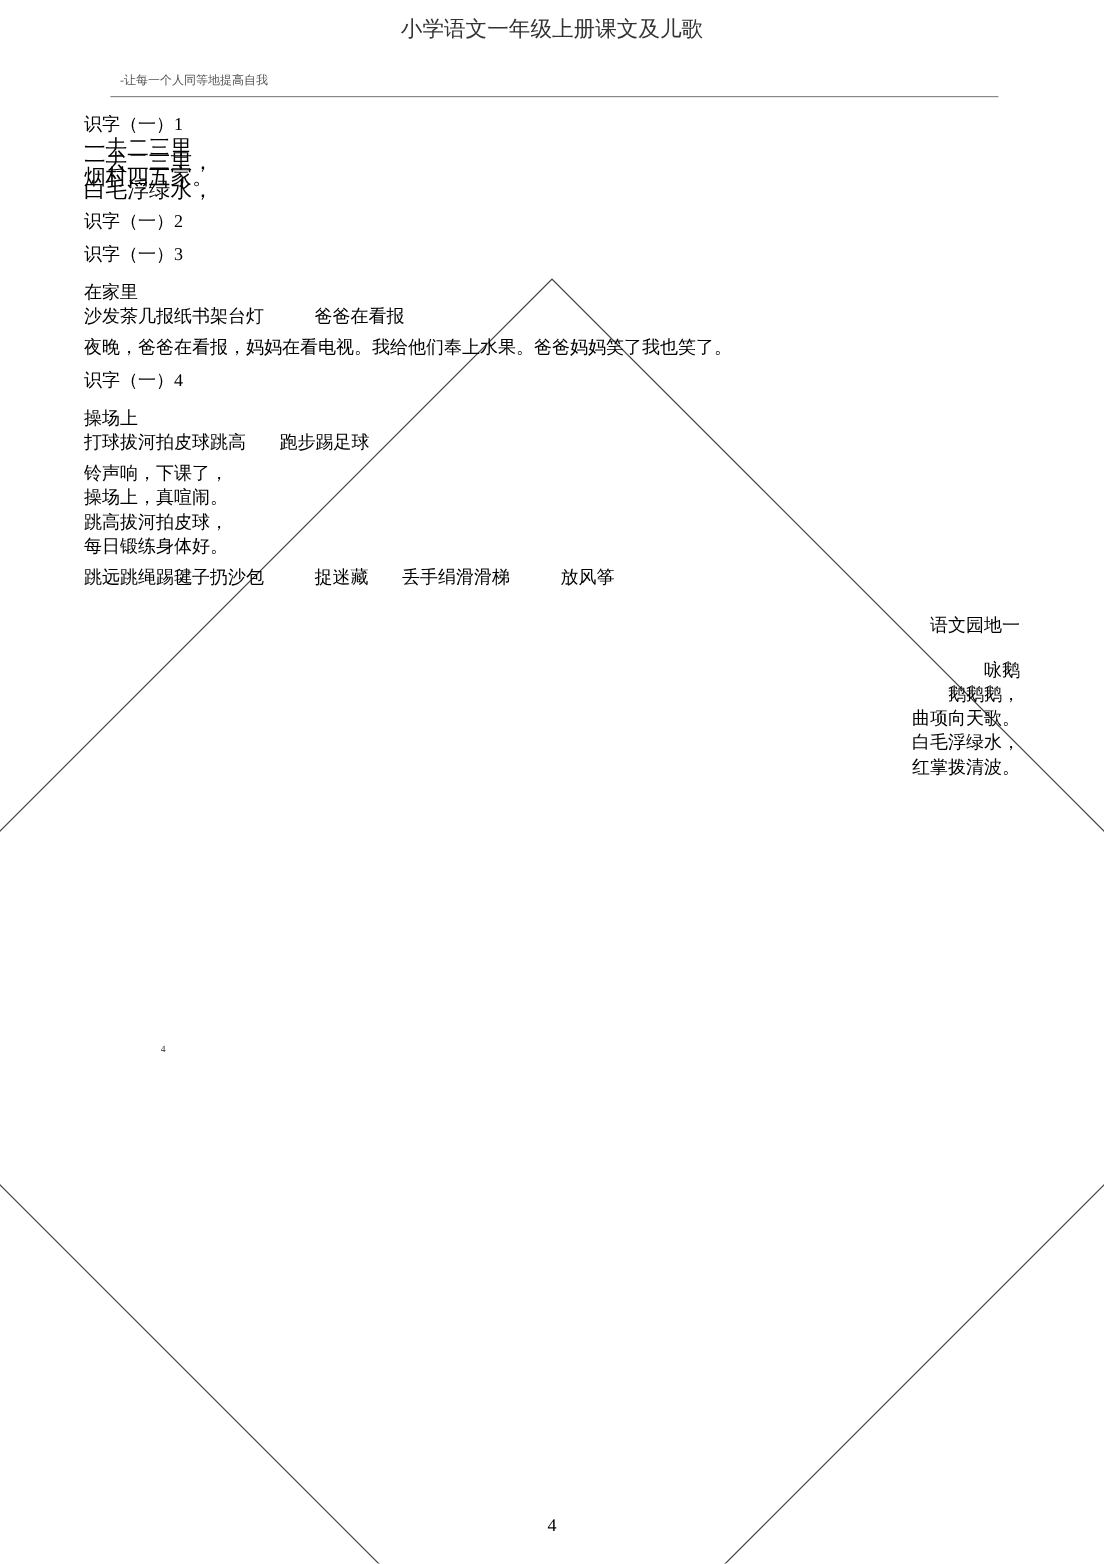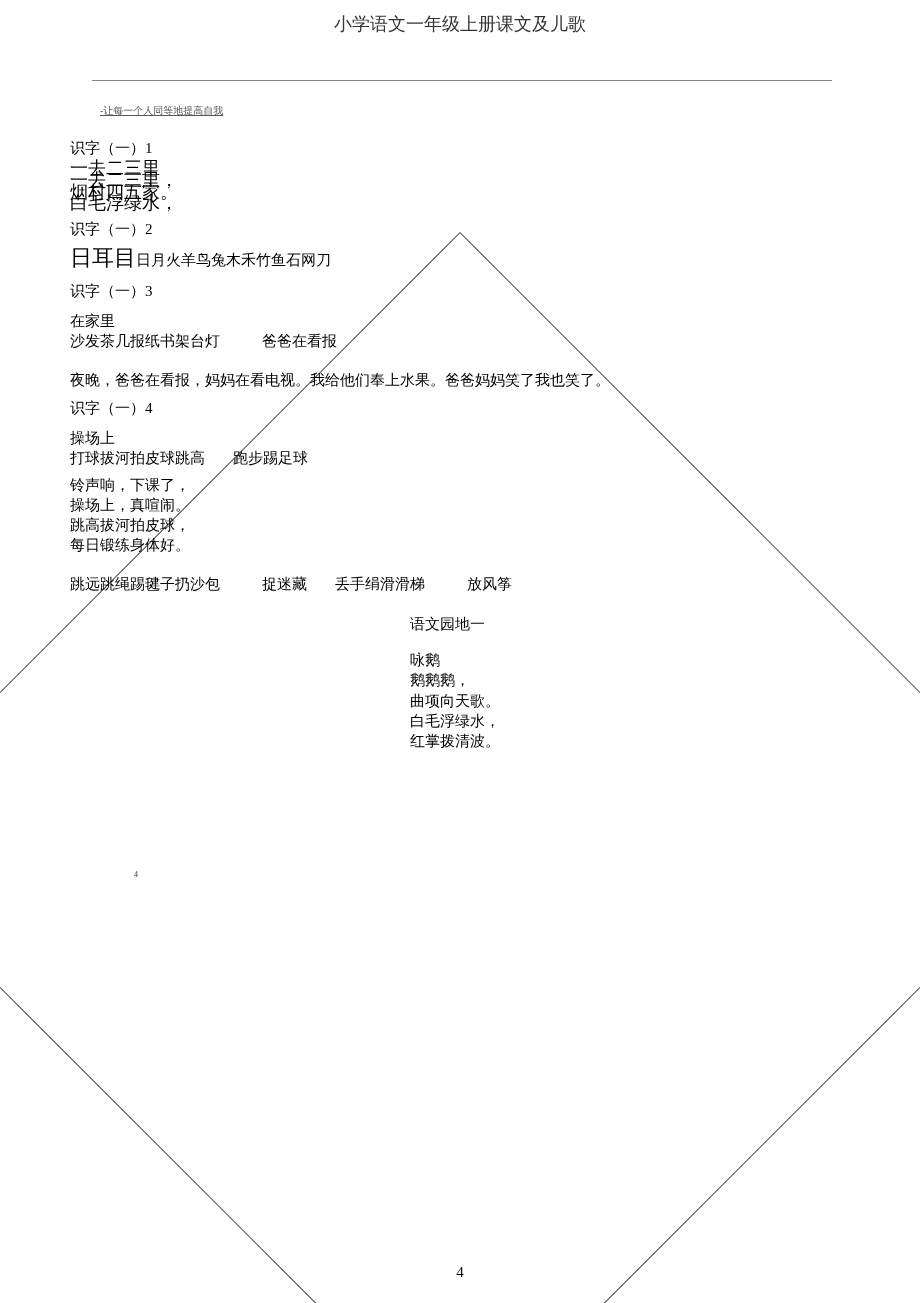--- a/index.html
+++ b/index.html
@@ -12,25 +12,24 @@
       position: relative;
       overflow: hidden;
     }
     .page-title {
       text-align: center;
       font-size: 18px;
       padding-top: 12px;
       color: #333;
     }
     .strapline {
-      margin: 68px 0 0 100px;
+      margin: 24px 0 0 100px;
       font-size: 10px;
       color: #555;
       letter-spacing: 0;
-      text-decoration: underline;
     }
     .hr-line {
       position: absolute;
       top: 80px;
       left: 92px;
       width: 740px;
       height: 1px;
       background: #888;
     }
     .content {
@@ -50,26 +49,27 @@
       margin: 6px 0 2px 0;
       font-family: Liberation Mono, monospace;
     }
     .poem-tight .pline { display: block; }
     .big-chars {
       font-size: 22px;
       display: inline;
       vertical-align: baseline;
     }
     .inline-text { font-size: 15px; }
-    .para { margin-top: 18px; }
+    .para { margin-top: 6px; }
     .gap { display: inline-block; width: 28px; }
     .gap-lg { display: inline-block; width: 42px; }
     .center-block {
       margin-top: 20px;
       margin-left: 340px;
+      text-align: right;
     }
     .center-title { font-size: 15px; margin-bottom: 16px; }
     .center-poem { font-size: 15px; line-height: 1.35; }
     .page-num-small {
       position: absolute;
       top: 870px;
       left: 134px;
       font-size: 8px;
       color: #333;
     }
@@ -106,23 +106,20 @@
 
   <div class="section-heading">识字（一）1</div>
   <div class="poem-tight">
     <span class="pline">一去二三里</span>
     <span class="pline">一去二三里，</span>
     <span class="pline">烟村四五家。</span>
     <span class="pline">白毛浮绿水，</span>
   </div>
 
   <div class="section-heading">识字（一）2</div>
-  <div>
-    <span class="big-chars">日耳目</span><span class="inline-text">日月火羊鸟兔木禾竹鱼石网刀</span>
-  </div>
 
   <div class="section-heading">识字（一）3</div>
   <div class="spacer"></div>
   <div>在家里</div>
   <div>
     <span>沙发茶几报纸书架台灯</span><span class="gap-lg"></span><span>爸爸在看报</span>
   </div>
   <div class="para">夜晚，爸爸在看报，妈妈在看电视。我给他们奉上水果。爸爸妈妈笑了我也笑了。</div>
 
   <div class="section-heading">识字（一）4</div>

